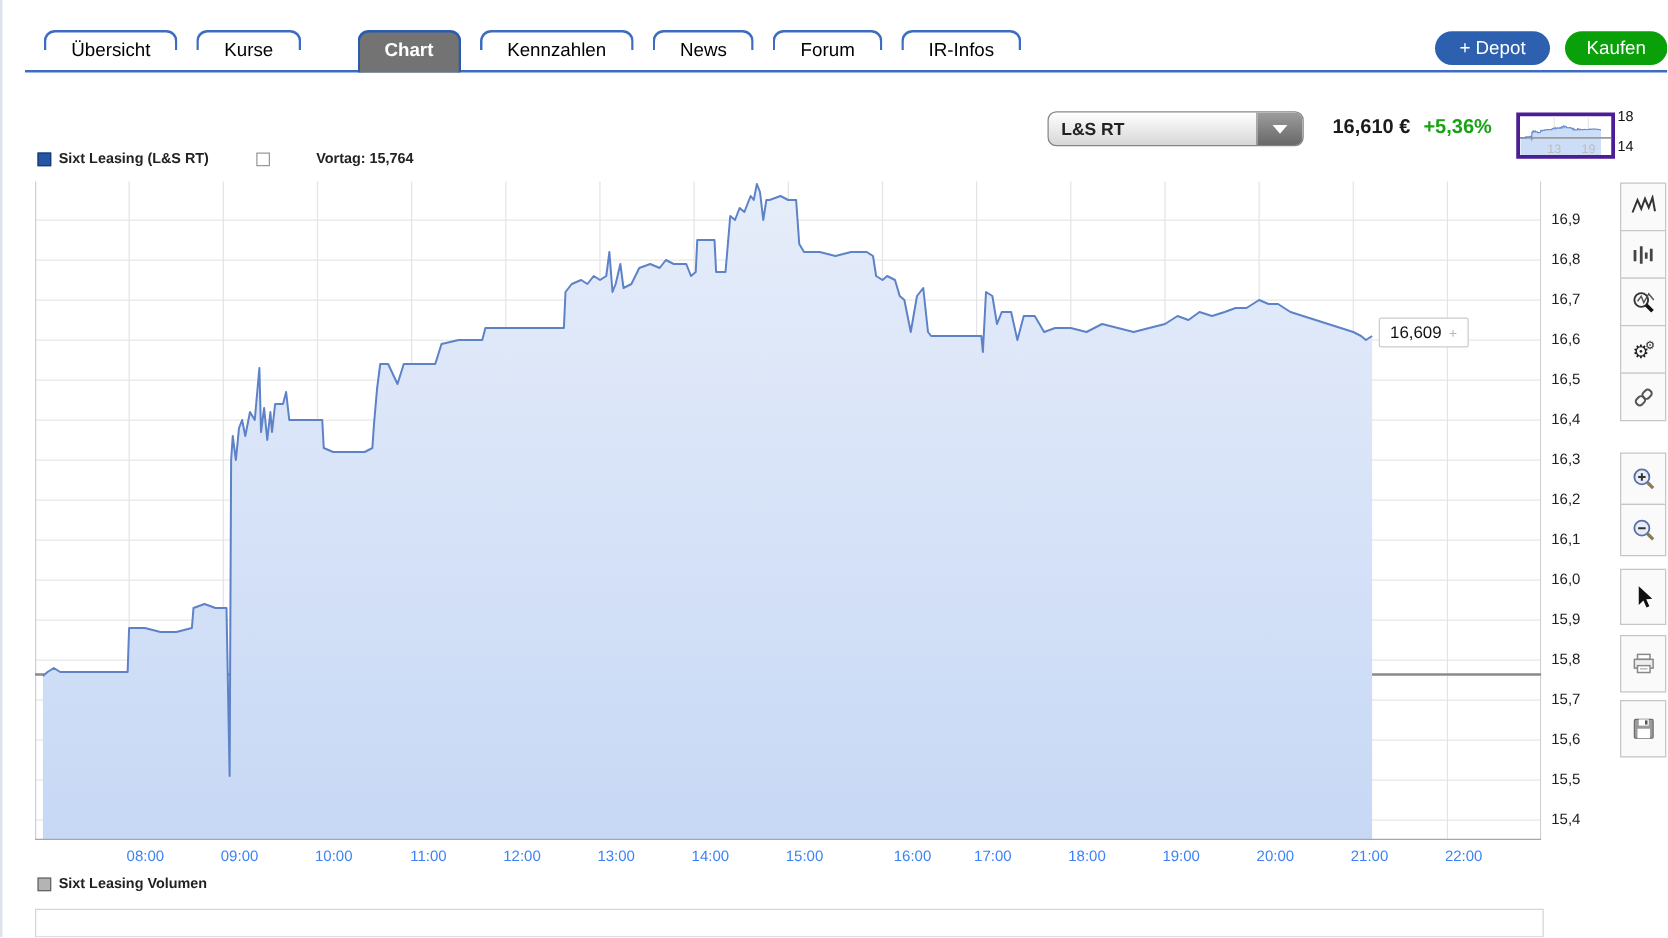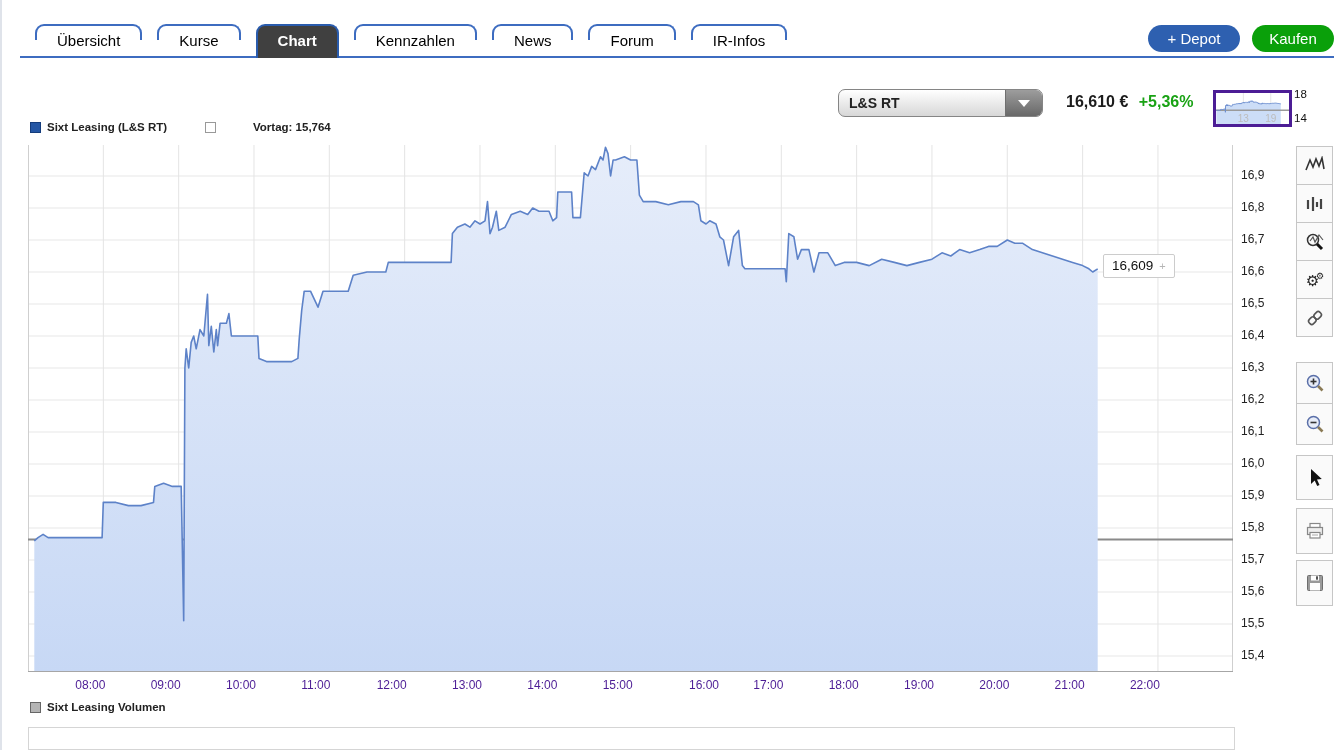--- a/index.html
+++ b/index.html
@@ -9,21 +9,21 @@
   }
   #left-edge{position:absolute;left:0;top:0;width:2px;height:750px;background:#dfe3ea;}
   
   #tabline{position:absolute;left:20px;right:0;top:56px;height:2px;background:#3d6cc0;}
   #tabs{position:absolute;left:35px;top:24px;display:flex;gap:15px;}
   .tab{
     height:16px;line-height:30px;padding:0 20px;background:#fff;color:#000;
     border:2px solid #3d6cc0;border-bottom:none;border-radius:9px 9px 0 0;
     font-size:15px;cursor:pointer;box-sizing:border-box;white-space:nowrap;
   }
-  .tab.active{background:#404040;border-color:#2a5cad;color:#fff;font-weight:bold;height:34px;}
+  .tab.active{background:#737373;border-color:#2a5cad;color:#fff;font-weight:bold;height:34px;margin-left:30px;}
   .pill{
     position:absolute;top:25px;height:27px;line-height:27px;text-align:center;
     border-radius:14px;color:#fff;font-size:15px;cursor:pointer;
   }
   #depot-btn{left:1148px;width:92px;background:#2e60b0;}
   #buy-btn{left:1252px;width:82px;background:#0aa00a;}
   
   #toolbar{position:absolute;left:28px;top:87px;display:flex;}
   .pbtn{
     height:26px;line-height:26px;padding:0 11px;background:#1d59b0;color:#fff;
@@ -57,21 +57,21 @@
   .legend-item{position:absolute;display:flex;align-items:center;font-size:11.5px;font-weight:bold;color:#222;cursor:pointer;text-align:right;}
   .sq{width:11px;height:11px;margin-right:6px;box-sizing:border-box;}
   #legend-series{left:30px;top:121px;}
   #legend-series .sq{background:#2456a4;border:1px solid #143c7c;}
   #legend-vortag{left:205px;top:121px;gap:31px;}
   #legend-vortag .sq{background:#fff;border:1px solid #999;}
   #legend-volume{left:30px;top:701px;}
   #legend-volume .sq{background:#b4b4b4;border:1px solid #666;}
   
   #plot{position:absolute;left:28px;top:145px;}
-  .xlab{position:absolute;top:678px;width:56px;margin-left:-28px;text-align:left;font-size:12px;color:#4c1d95;}
+  .xlab{position:absolute;top:678px;width:56px;margin-left:-28px;text-align:right;font-size:12px;color:#3b82f6;}
   .ylab{position:absolute;left:1241px;width:40px;font-size:12px;color:#222;}
   #price-tag{
     position:absolute;left:1103px;top:254px;height:22px;line-height:22px;padding:0 8px;
     background:#fff;border:1px solid #ccc;border-radius:2px;font-size:13.5px;color:#111;white-space:nowrap;
   }
   #price-tag .plus{color:#b5b5b5;font-size:11px;margin-left:6px;}
   
   .tool{
     position:absolute;left:1296px;width:37px;box-sizing:border-box;background:#fafafa;
     border:1px solid #c6c6c6;display:flex;align-items:center;justify-content:center;cursor:pointer;

